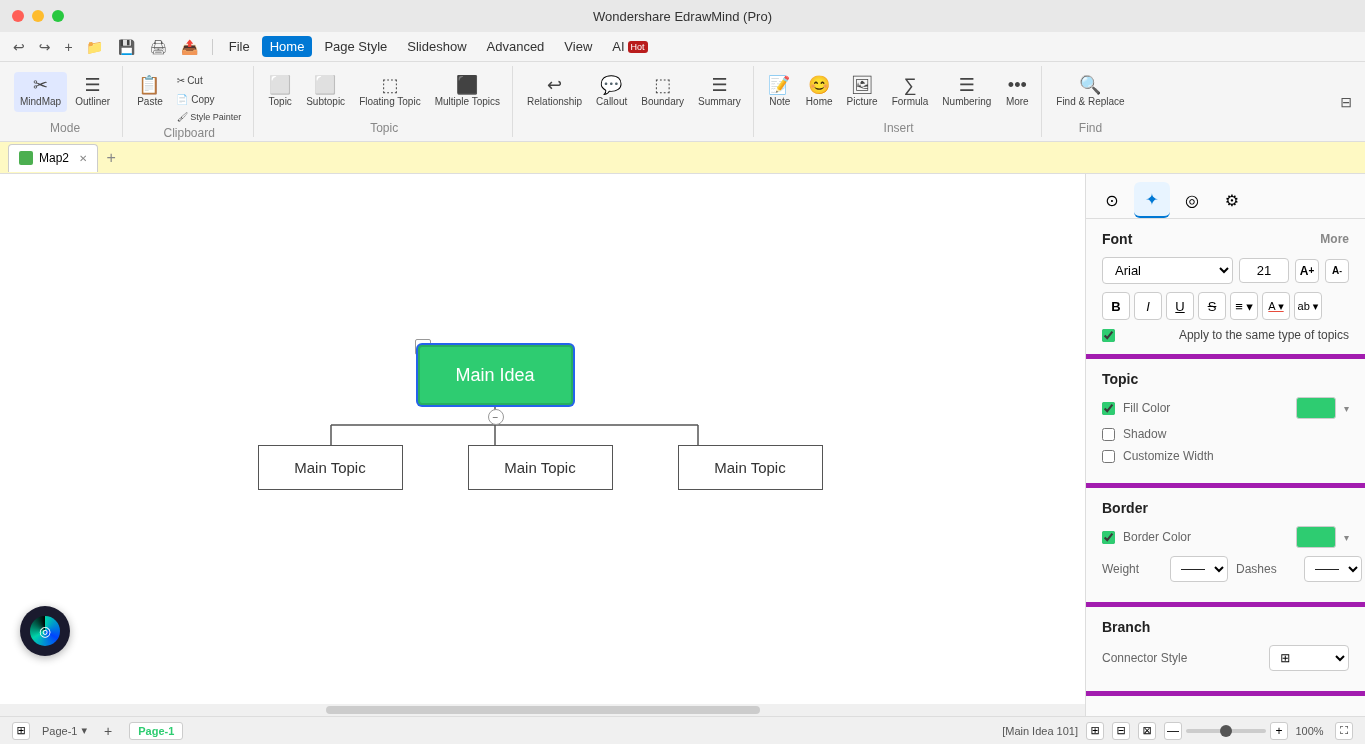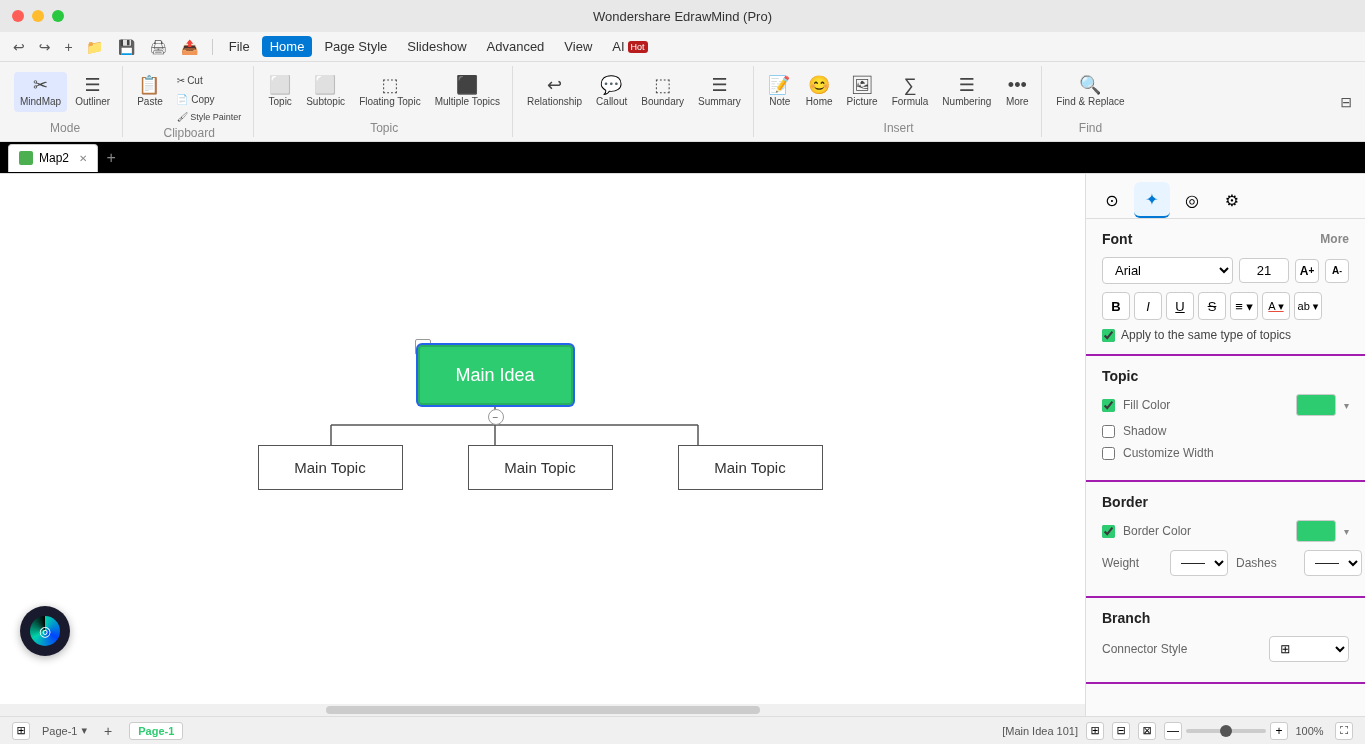--- a/index.html
+++ b/index.html
@@ -23,21 +23,21 @@
     
     .toolbar { height: 80px; background: #f5f5f5; display: flex; align-items: stretch; padding: 4px 8px; border-bottom: 1px solid #ddd; flex-shrink: 0; gap: 2px; }
     .toolbar-group { display: flex; align-items: center; padding: 0 6px; border-right: 1px solid #ddd; gap: 2px; flex-direction: column; justify-content: flex-start; padding-top: 6px; }
     .toolbar-group:last-child { border-right: none; }
     .toolbar-group-label { font-size: 12px; color: #888; margin-top: auto; padding-bottom: 2px; }
     .toolbar-btn { display: flex; flex-direction: column; align-items: center; gap: 2px; padding: 4px 6px; border: none; background: none; cursor: pointer; border-radius: 4px; font-size: 10px; color: #444; min-width: 36px; }
     .toolbar-btn .icon { font-size: 18px; line-height: 1; }
     .toolbar-btn .label { font-size: 10px; text-align: center; line-height: 1.2; }
 
     
-    .tabbar { height: 32px; background: #000000; display: flex; align-items: center; padding: 0 8px; border-bottom: 1px solid #ddd; flex-shrink: 0; gap: 4px; }
+    .tabbar { height: 32px; background: #fef9c3; display: flex; align-items: center; padding: 0 8px; border-bottom: 1px solid #ddd; flex-shrink: 0; gap: 4px; }
     .tab { display: flex; align-items: center; gap: 6px; padding: 4px 10px; background: white; border: 1px solid #ccc; border-bottom: none; border-radius: 4px 4px 0 0; font-size: 12px; cursor: pointer; height: 28px; }
     .tab-icon { width: 14px; height: 14px; background: #4CAF50; border-radius: 2px; display: flex; align-items: center; justify-content: center; }
     .tab-close { font-size: 10px; color: #888; margin-left: 4px; cursor: pointer; }
     .tab-add { background: none; border: none; font-size: 16px; color: #888; cursor: pointer; padding: 0 4px; }
 
     
     .main { display: flex; flex: 1; overflow: hidden; }
 
     
     .canvas { flex: 1; background: white; position: relative; overflow: hidden; display: flex; align-items: center; justify-content: center; }
@@ -59,37 +59,37 @@
 
     
     .h-scrollbar { position: absolute; bottom: 0; left: 0; right: 0; height: 12px; background: #f0f0f0; }
     .h-scrollbar-thumb { position: absolute; left: 30%; width: 40%; height: 8px; top: 2px; background: #ccc; border-radius: 4px; }
 
     
     .right-panel { width: 280px; background: #fafafa; border-left: 1px solid #ddd; display: flex; flex-direction: column; overflow-y: auto; flex-shrink: 0; }
     .panel-tabs { display: flex; padding: 8px 8px 0; gap: 4px; border-bottom: 1px solid #ddd; }
     .panel-tab { width: 36px; height: 36px; display: flex; align-items: center; justify-content: center; border-radius: 6px; cursor: pointer; font-size: 16px; }
     .panel-tab.active { background: #e8f4ff; color: #0078d4; border-bottom: 2px solid #0078d4; }
-    .panel-section { padding: 12px 16px; border-bottom: 2px solid #a21caf; }
+    .panel-section { padding: 12px 16px; border-bottom: 5px solid #a21caf; }
     .panel-section-title { font-size: 14px; font-weight: 600; color: #222; margin-bottom: 10px; display: flex; justify-content: space-between; align-items: center; }
     .panel-section-more { font-size: 12px; color: #888; cursor: pointer; }
 
     
     .font-row { display: flex; gap: 6px; align-items: center; margin-bottom: 8px; }
     .font-select { flex: 1; padding: 4px 8px; border: 1px solid #ccc; border-radius: 4px; font-size: 13px; background: white; }
     .font-size-input { width: 50px; padding: 4px 6px; border: 1px solid #ccc; border-radius: 4px; font-size: 13px; background: white; text-align: center; }
     .font-size-btn { width: 24px; height: 24px; border: 1px solid #ccc; border-radius: 4px; background: white; cursor: pointer; display: flex; align-items: center; justify-content: center; font-size: 14px; font-weight: bold; }
     .format-row { display: flex; gap: 4px; align-items: center; margin-bottom: 8px; }
     .format-btn { width: 28px; height: 28px; border: 1px solid #ccc; border-radius: 4px; background: white; cursor: pointer; display: flex; align-items: center; justify-content: center; font-size: 13px; }
     .format-btn.bold { font-weight: bold; }
     .format-btn.italic { font-style: italic; }
     .format-btn.underline { text-decoration: underline; }
     .format-btn.strikethrough { text-decoration: line-through; }
     .color-btn { width: 28px; height: 28px; border: 1px solid #ccc; border-radius: 4px; background: white; cursor: pointer; display: flex; align-items: center; justify-content: center; font-size: 11px; }
-    .checkbox-row { display: flex; align-items: center; gap: 6px; font-size: 12px; color: #444; }
+    .checkbox-row { display: flex; align-items: center; gap: 6px; font-size: 12px; color: #444; justify-content: space-between; }
     .checkbox-row input { accent-color: #2ecc71; }
 
     
     .prop-row { display: flex; align-items: center; gap: 8px; margin-bottom: 8px; }
     .prop-label { font-size: 12px; color: #666; min-width: 60px; }
     .prop-select { flex: 1; padding: 4px 6px; border: 1px solid #ccc; border-radius: 4px; font-size: 12px; background: white; }
     .color-swatch { width: 40px; height: 22px; background: #2ecc71; border: 1px solid #ccc; border-radius: 3px; cursor: pointer; }
     .dropdown-arrow { font-size: 10px; color: #888; cursor: pointer; }
 
     

